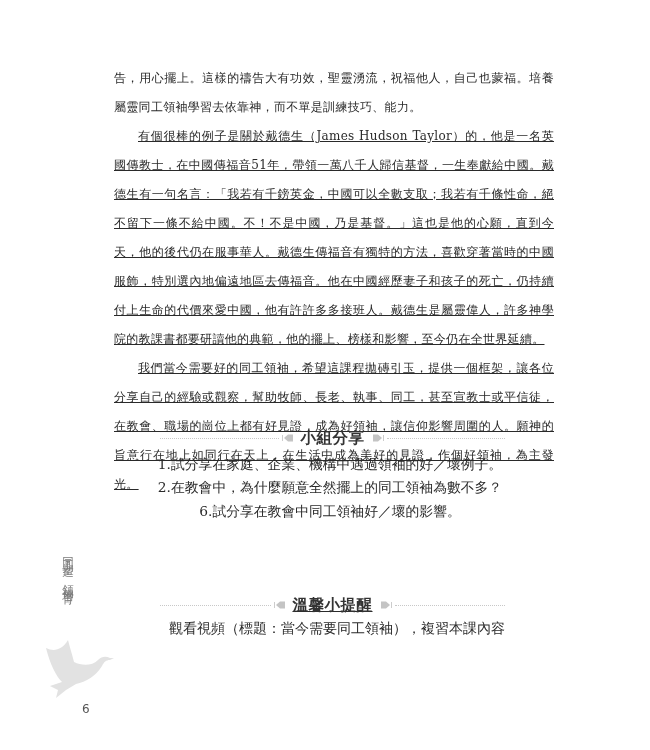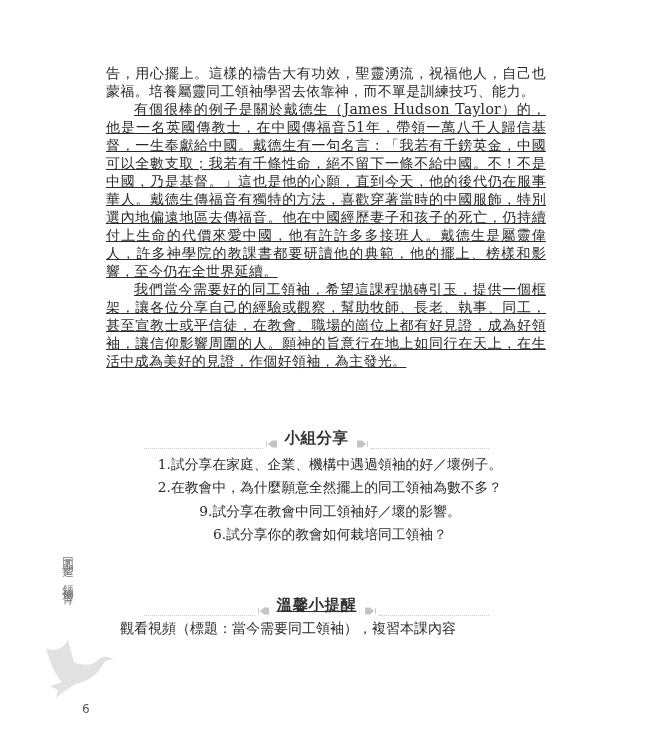--- a/index.html
+++ b/index.html
@@ -1,43 +1,43 @@
 <!DOCTYPE html>
 <html><head>
   <meta charset="utf-8">
   <style>
     html, body { margin: 0; padding: 0; }
     body {
       width: 650px; height: 750px; background: #ffffff; position: relative; overflow: hidden;
       font-family: "DejaVu Serif", "Liberation Serif", serif; color: #2a2a2a;
     }
     .body-text {
-      position: absolute; left: 106px; top: 64px; width: 440px;
-      font-size: 14px; line-height: 18px; letter-spacing: 0.3px;
+      position: absolute; left: 114px; top: 64px; width: 440px;
+      font-size: 12px; line-height: 29px; letter-spacing: 0.3px;
     }
     .body-text p { margin: 0; text-align: justify; text-align-last: left; }
     .body-text p.indent { text-indent: 2em; text-decoration: underline; }
     .section-header {
-      position: absolute; left: 144px; width: 345px; height: 22px;
-      display: flex; align-items: flex-end; justify-content: center;
+      position: absolute; left: 160px; width: 345px; height: 22px;
+      display: flex; align-items: center; justify-content: center;
     }
     .dotline { flex: 1; height: 0; border-top: 1.5px dotted #c8c8c8; }
     .orn { width: 12px; height: 10px; margin: 0 3px; position: relative; }
     .orn svg { display: block; }
     .section-title {
       font-family: "DejaVu Sans", "Liberation Sans", sans-serif;
       font-size: 15.5px; font-weight: bold; color: #333; padding: 0 4px; letter-spacing: 0.5px;
     }
     .q-list {
       position: absolute; left: 120px; width: 420px; top: 453px;
       list-style: none; margin: 0; padding: 0; text-align: center;
       font-size: 13.8px; line-height: 23.4px;
     }
     .reminder-text {
-      position: absolute; left: 120px; width: 420px; top: 617px; 
+      position: absolute; left: 127px; width: 420px; top: 617px; text-align: center;
       font-size: 14px; line-height: 22px;
     }
     .side-title {
       position: absolute; left: 59px; top: 548px; width: 16px;
       writing-mode: vertical-rl; font-family: "DejaVu Sans", "Liberation Sans", sans-serif;
       font-size: 11.5px; color: #7a7a7a; letter-spacing: 3px;
     }
     .goose { position: absolute; left: 44px; top: 640px; }
     .page-number {
       position: absolute; left: 82px; top: 702px;
@@ -67,22 +67,21 @@
         <path d="M1 1.5 L6 1.5 L10 5 L6 8.5 L1 8.5 Z" fill="#c4c4c4"></path>
         <line x1="12" y1="2" x2="12" y2="8" stroke="#bbb" stroke-width="1.5"></line>
       </svg>
   </span>
   <div class="dotline"></div>
 </div>
 
 <ul class="q-list">
   <li>1.試分享在家庭、企業、機構中遇過領袖的好／壞例子。</li>
   <li>2.在教會中，為什麼願意全然擺上的同工領袖為數不多？</li>
-  <li>9.試分享在教會中同工領袖好／壞的影響。</li>
-  <li>6.試分享你的教會如何栽培同工領袖？</li>
+  <li>6.試分享在教會中同工領袖好／壞的影響。</li>
 </ul>
 
 <div class="section-header" style="top:594px;text-decoration:underline;">
   <div class="dotline"></div>
   <span class="orn">
     <svg width="12" height="10" viewBox="0 0 12 10">
         <line x1="0" y1="2" x2="0" y2="8" stroke="#bbb" stroke-width="1.5"></line>
         <path d="M2 5 L6 1.5 L11 1.5 L11 8.5 L6 8.5 Z" fill="#c4c4c4"></path>
       </svg>
   </span>

